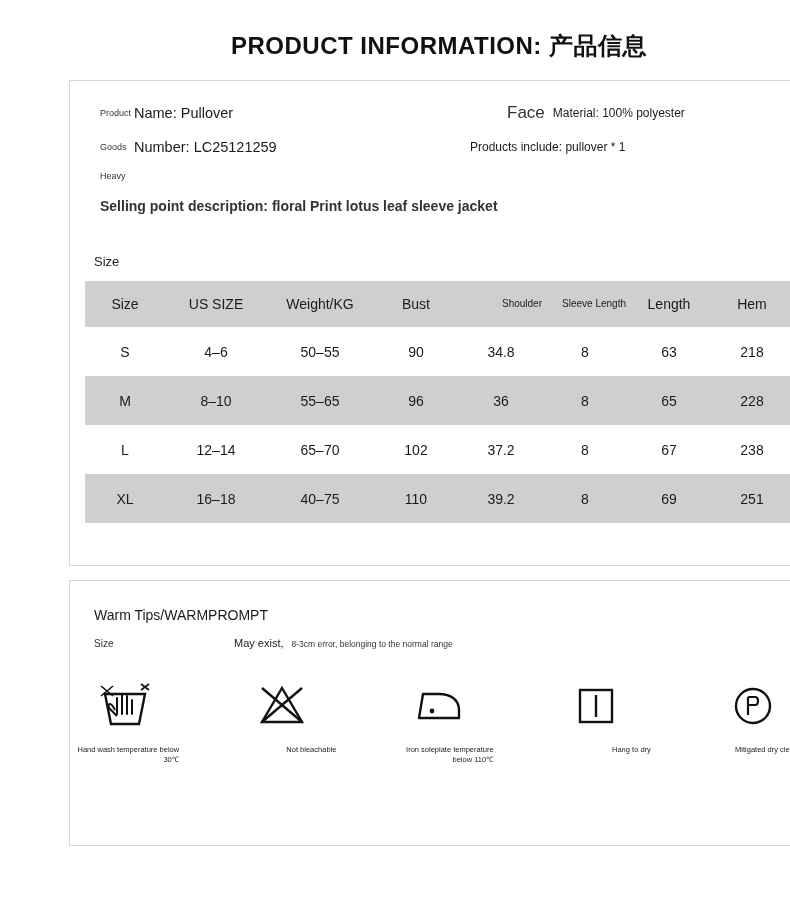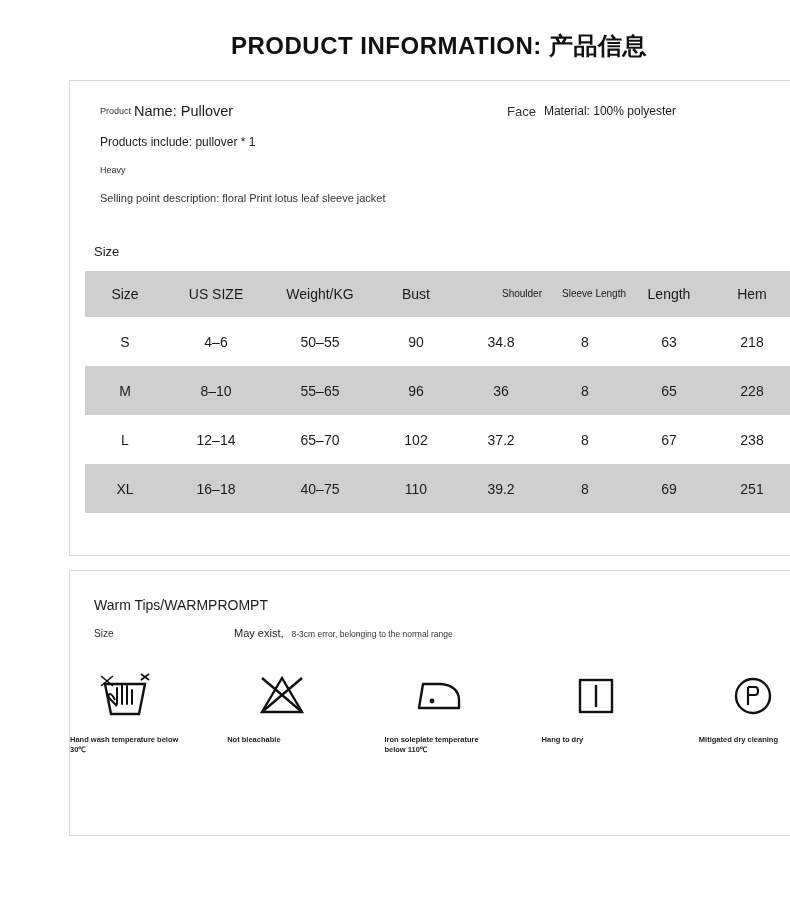--- a/index.html
+++ b/index.html
@@ -64,30 +64,31 @@
     flex: none;
   }
   .info-value {
     font-size: 14.5px;
     color: #1b1b1b;
   }
   .info-value.small {
     font-size: 12px;
   }
   .label-inline {
-    font-size: 13px;
+    font-size: 17px;
     color: #333;
     margin-right: 8px;
     padding-left: 37px;
   }
   .selling {
-    font-size: 11px;
+    font-size: 14px;
     color: #333;
     margin-top: 14px;
     margin-bottom: 4px;
+    font-weight: bold;
   }
   .size-heading {
     font-size: 13px;
     color: #1b1b1b;
     padding: 26px 0 12px 24px;
   }
   table.size-table {
     border-collapse: collapse;
     width: 692px;
     margin: 0 auto 42px auto;
@@ -154,22 +155,21 @@
     color: #333;
   }
   .care-row {
     display: flex;
     justify-content: center;
     gap: 48px;
     margin-top: 24px;
   }
   .care-item {
     width: 110px;
-    text-align: left;
-    font-weight: bold;
+    text-align: right;
   }
   .care-icon {
     height: 62px;
     display: flex;
     align-items: center;
     justify-content: center;
   }
   .care-caption {
     font-size: 7.5px;
     color: #222;
@@ -193,20 +193,24 @@
           <span class="tiny-label">Product</span>
           <span class="info-value">Name: Pullover</span>
         </div>
         <div class="info-col">
           <span class="label-inline">Face</span>
           <span class="info-value small">Material: 100% polyester</span>
         </div>
       </div>
 
       <div class="info-row">
+        <div class="info-col left">
+          <span class="tiny-label">Goods</span>
+          <span class="info-value">Number: LC25121259</span>
+        </div>
         <div class="info-col">
           <span class="info-value small">Products include: pullover * 1</span>
         </div>
       </div>
 
       <div class="info-row">
         <div class="info-col left">
           <span class="tiny-label">Heavy</span>
         </div>
       </div>

